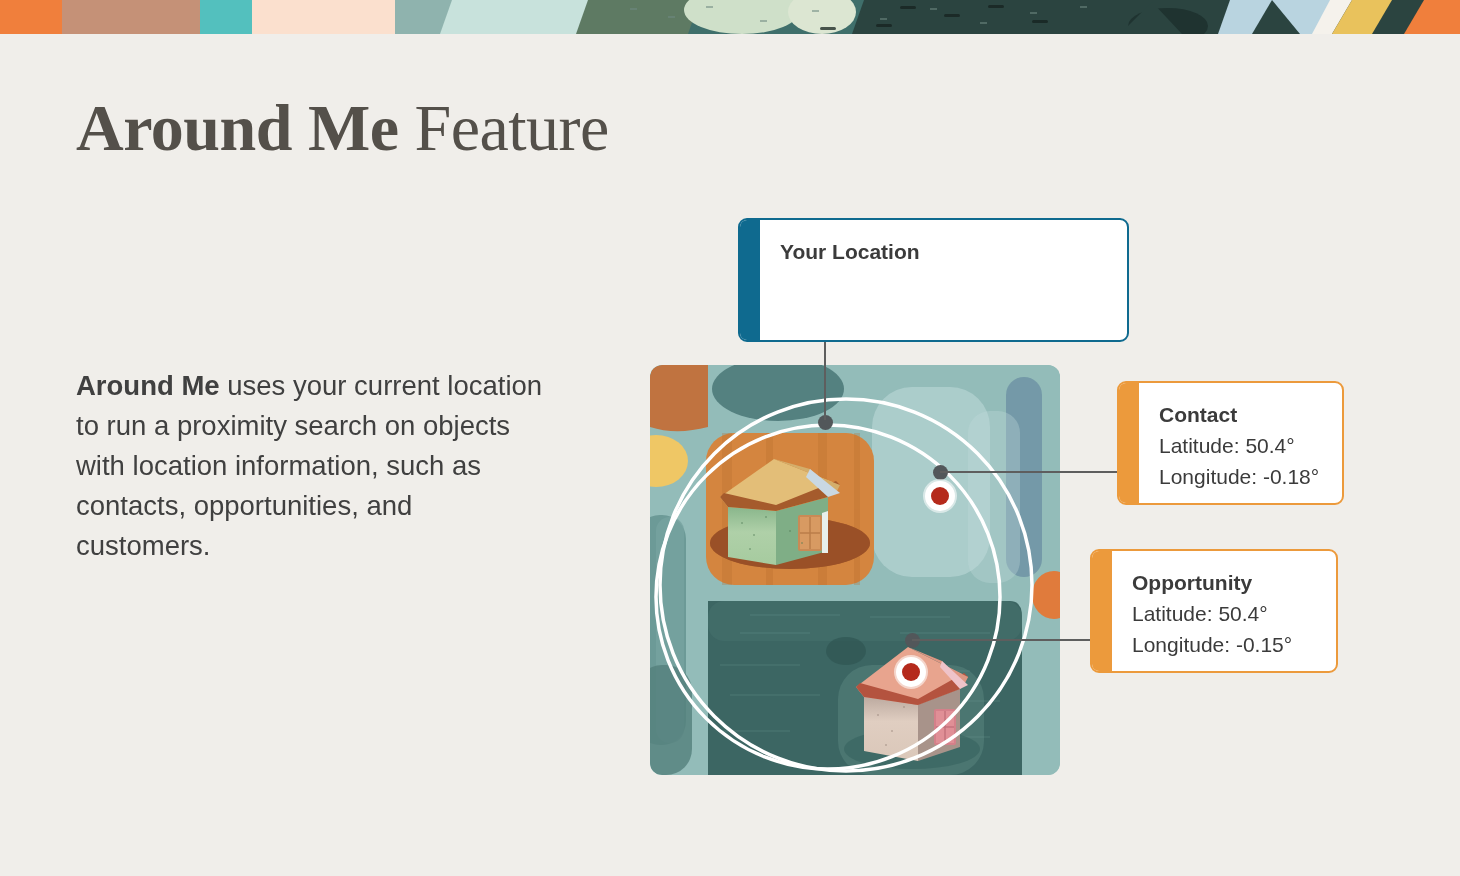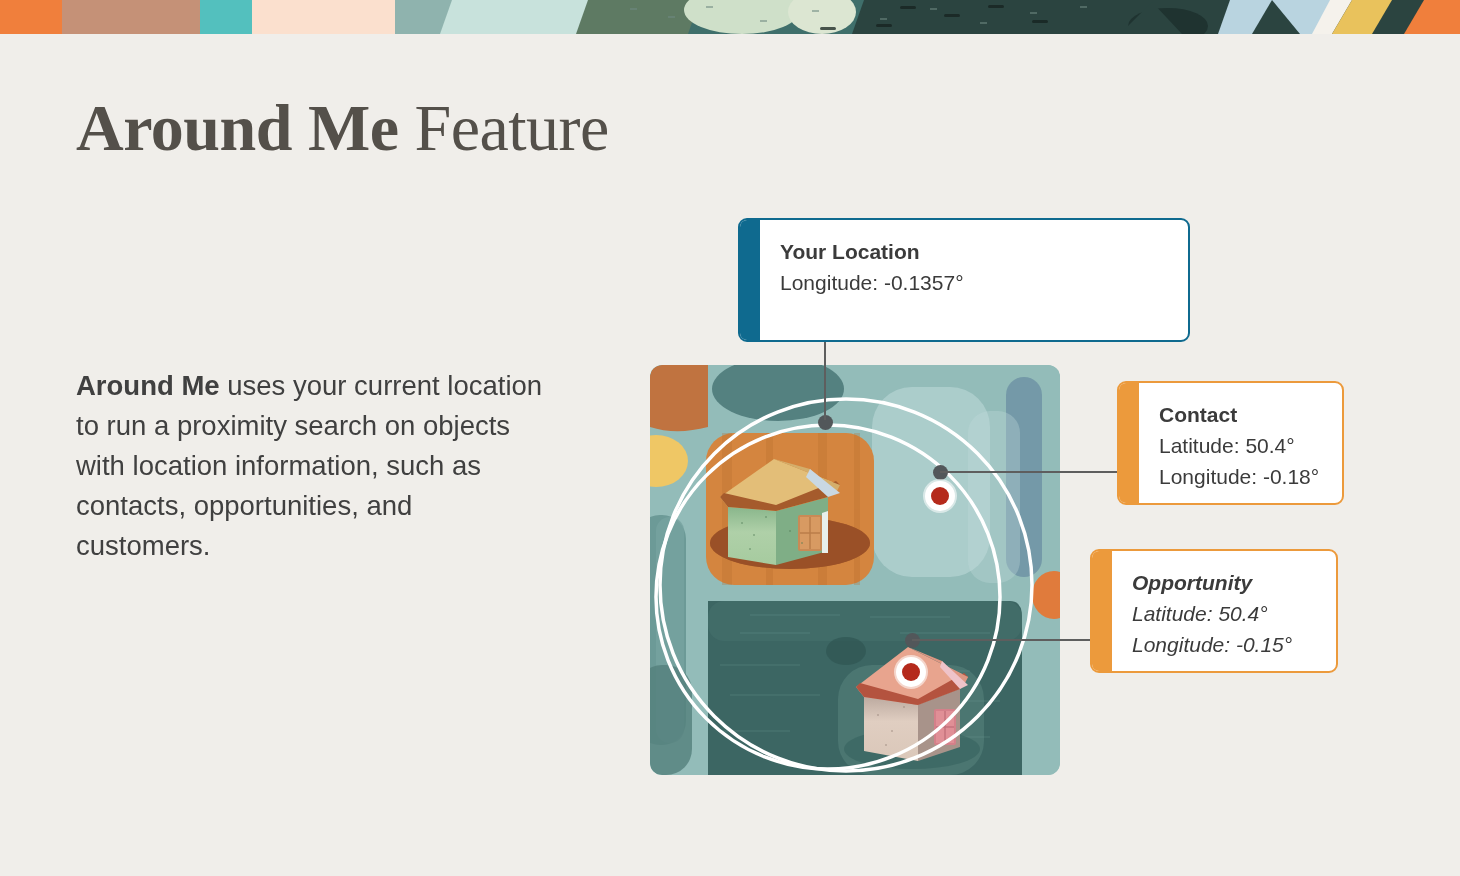--- a/index.html
+++ b/index.html
@@ -135,42 +135,41 @@
     font-size: 21px;
     font-weight: 400;
     color: #3B3B3B;
     line-height: 31px;
     white-space: nowrap;
   }
 
   #card-your-location {
     left: 738px;
     top: 218px;
-    width: 452px;
+    width: 391px;
     height: 124px;
     border: 2px solid #0F6A8F;
   }
   #card-your-location .bar { background: #0F6A8F; }
 
   #card-contact {
     left: 1117px;
     top: 381px;
     width: 227px;
     height: 124px;
     border: 2px solid #EC9A3C;
   }
   #card-contact .bar { background: #EC9A3C; }
 
   #card-opportunity {
     left: 1090px;
     top: 549px;
     width: 248px;
     height: 124px;
     border: 2px solid #EC9A3C;
-    font-style: italic;
   }
   #card-opportunity .bar { background: #EC9A3C; }
 </style>
 </head>
 <body>
 
 <div class="banner">
   <svg width="1460" height="34" viewBox="0 0 1460 34" xmlns="http://www.w3.org/2000/svg">
     <rect x="0" y="0" width="1460" height="34" fill="#2B4440"></rect>
     <rect x="0" y="0" width="62" height="34" fill="#F07F3C"></rect>
@@ -330,21 +329,20 @@
 <div class="connector conn-v" style="left:824px; top:342px; height:78px;"></div>
 
 <div class="connector conn-h" style="left:940px; top:471px; width:180px;"></div>
 
 <div class="connector conn-h" style="left:912px; top:639px; width:180px;"></div>
 
 <div class="card" id="card-your-location">
   <div class="bar"></div>
   <div class="body">
     <div class="card-title">Your Location</div>
-    <div class="card-line">Longitude: -0.1357°</div>
   </div>
 </div>
 
 <div class="card" id="card-contact">
   <div class="bar"></div>
   <div class="body">
     <div class="card-title">Contact</div>
     <div class="card-line">Latitude: 50.4°</div>
     <div class="card-line">Longitude: -0.18°</div>
   </div>

